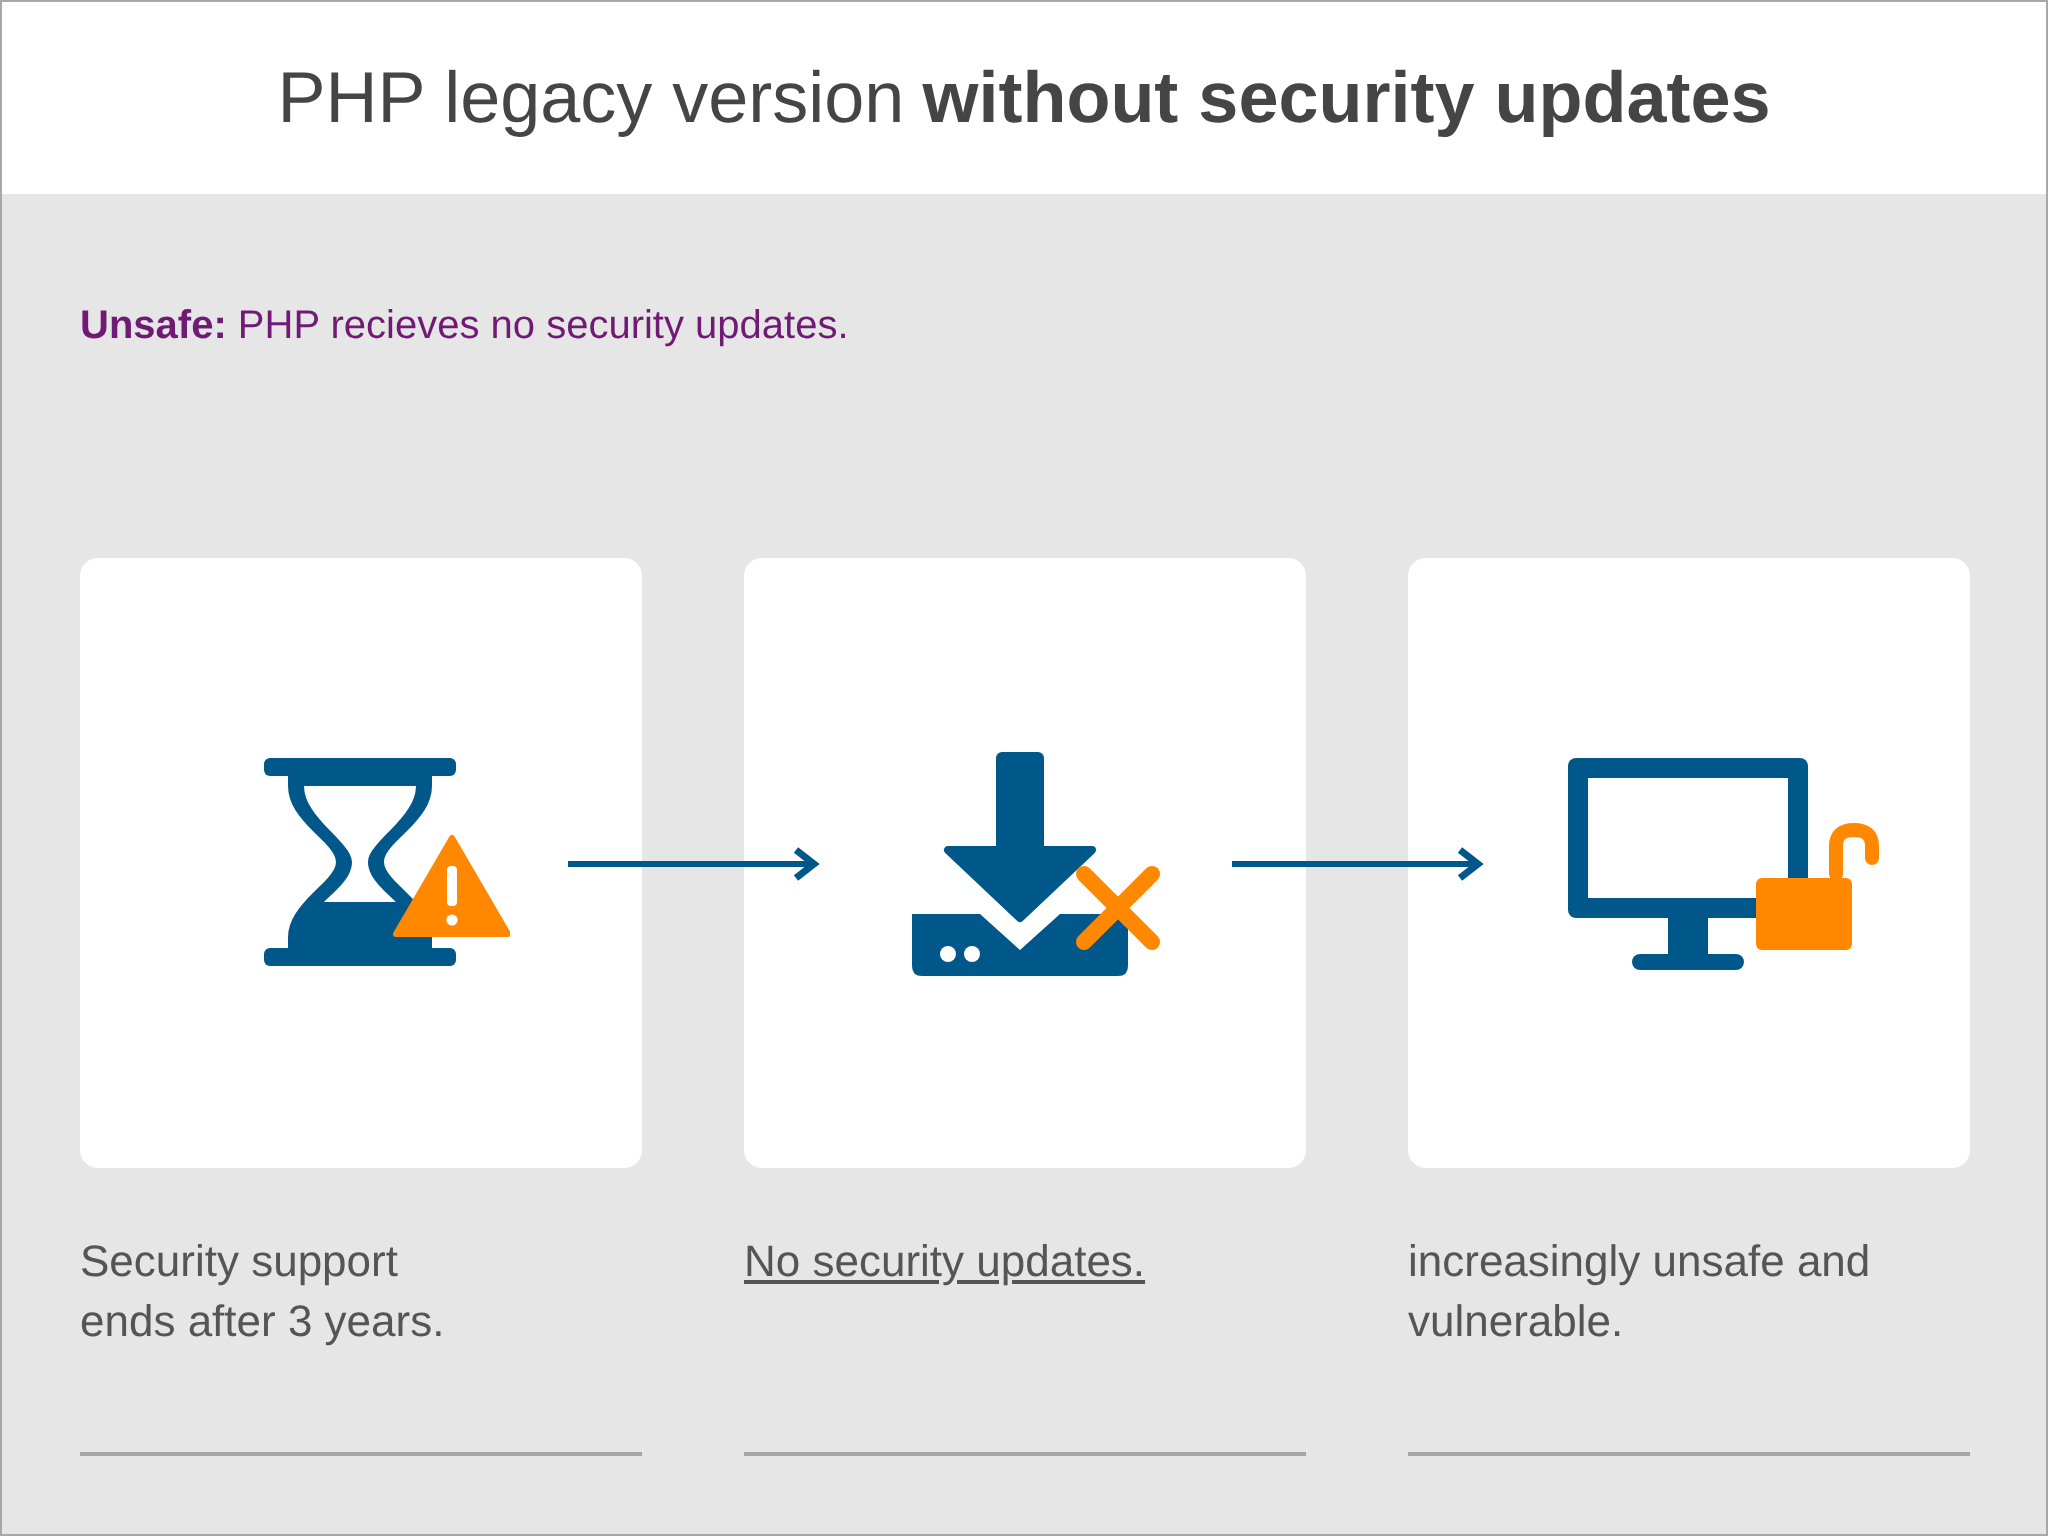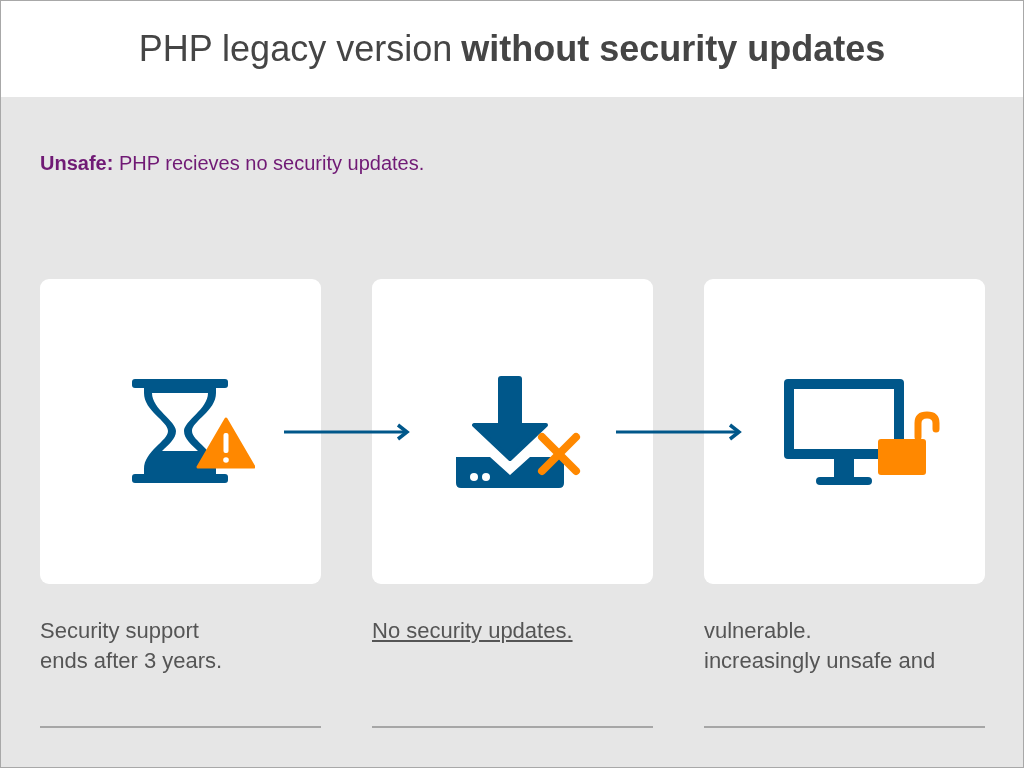--- a/index.html
+++ b/index.html
@@ -104,21 +104,21 @@
 </svg>
 
 <div class="caption" style="left:40px;">
   <div>Security support</div>
   <div>ends after 3 years.</div>
 </div>
 <div class="caption" style="left:372px;text-decoration:underline;">
   <div>No security updates.</div>
 </div>
 <div class="caption" style="left:704px;">
+  <div>increasingly unsafe and</div>
   <div>vulnerable.</div>
-  <div>increasingly unsafe and</div>
 </div>
 
 <div class="rule" style="left:40px;"></div>
 <div class="rule" style="left:372px;"></div>
 <div class="rule" style="left:704px;"></div>
 
 <div class="frame"></div>
 
 </body></html>

